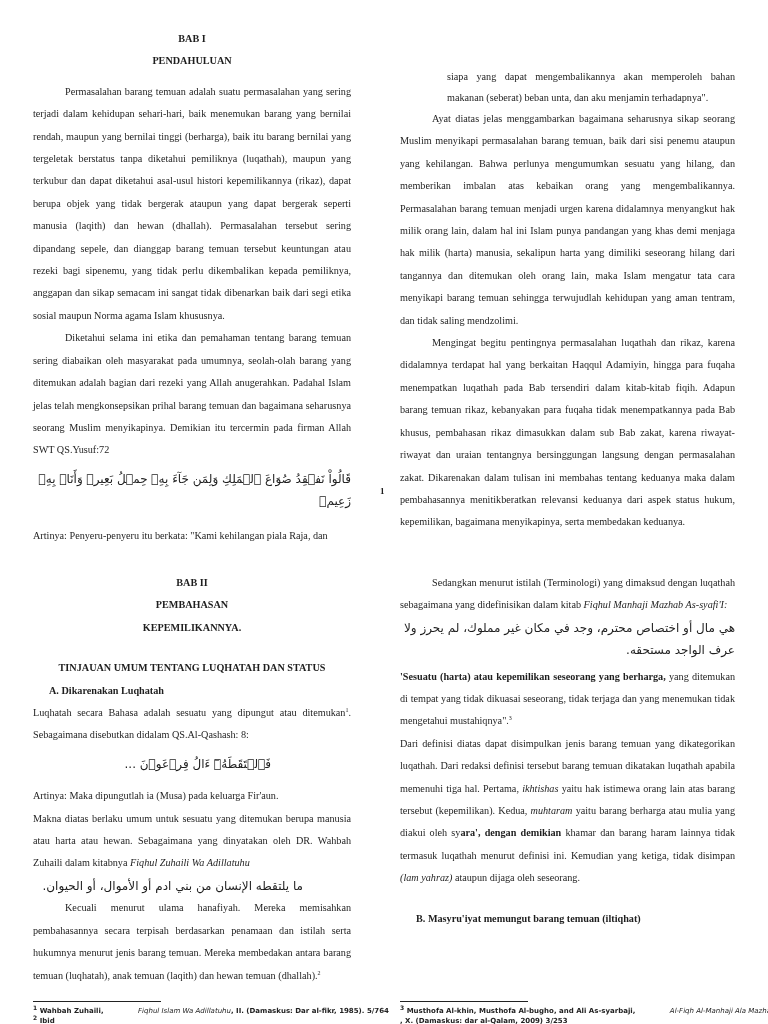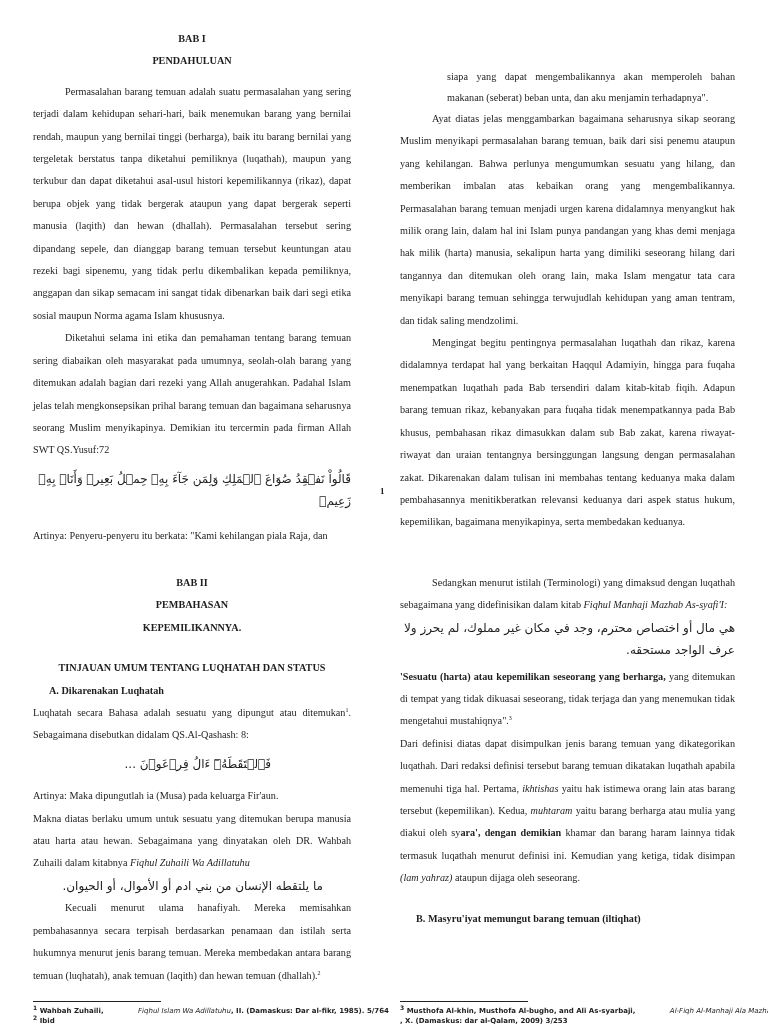--- a/index.html
+++ b/index.html
@@ -41,21 +41,21 @@
 <div class="col" style="left:33px; top:572px; width:318px;">
   <p class="center">BAB II</p>
   <p class="center">PEMBAHASAN</p>
   <p class="center" style="margin-bottom:18px;">KEPEMILIKANNYA.</p>
   <p class="center">TINJAUAN UMUM TENTANG LUQHATAH DAN STATUS</p>
   <p class="sec" style="padding-left:16px;">A.  Dikarenakan Luqhatah</p>
   <p><span>Luqhatah secara Bahasa adalah sesuatu yang dipungut atau ditemukan</span><sup>1</sup><span>. Sebagaimana disebutkan didalam QS.Al-Qashash: 8:</span></p>
   <p class="arabic" style="margin:6px 80px 10px 0;">فَٱلۡتَقَطَهُۥٓ ءَالُ فِرۡعَوۡنَ ...</p>
   <p>Artinya:    Maka dipungutlah ia (Musa) pada keluarga Fir'aun.</p>
   <p><span>Makna diatas berlaku umum untuk sesuatu yang ditemukan berupa manusia atau harta atau hewan. Sebagaimana yang dinyatakan oleh DR. Wahbah Zuhaili dalam kitabnya </span><i>Fiqhul Zuhaili Wa Adillatuhu</i></p>
-  <p class="arabic" style="margin-right:28px;">ما يلتقطه الإنسان من بني ادم أو الأموال، أو الحيوان.</p>
+  <p class="arabic" style="margin-right:48px;">ما يلتقطه الإنسان من بني ادم أو الأموال، أو الحيوان.</p>
   <p class="ind"><span>Kecuali menurut ulama hanafiyah. Mereka memisahkan pembahasannya secara terpisah berdasarkan penamaan dan istilah serta hukumnya menurut jenis barang temuan. Mereka membedakan antara barang temuan (luqhatah), anak temuan (laqith) dan hewan temuan (dhallah).</span><sup>2</sup></p>
 </div>
 
 <div class="fnline" style="left:33px; top:1001px;"></div>
 <div class="fn" style="left:33px; top:1006px;">
   <sup>1</sup>
   <span>Wahbah Zuhaili, </span><i>Fiqhul Islam Wa Adillatuhu</i><span>, II. (Damaskus: Dar al-fikr, 1985). 5/764</span>
 </div>
 <div class="fn" style="left:33px; top:1016px;">
   <sup>2</sup>

